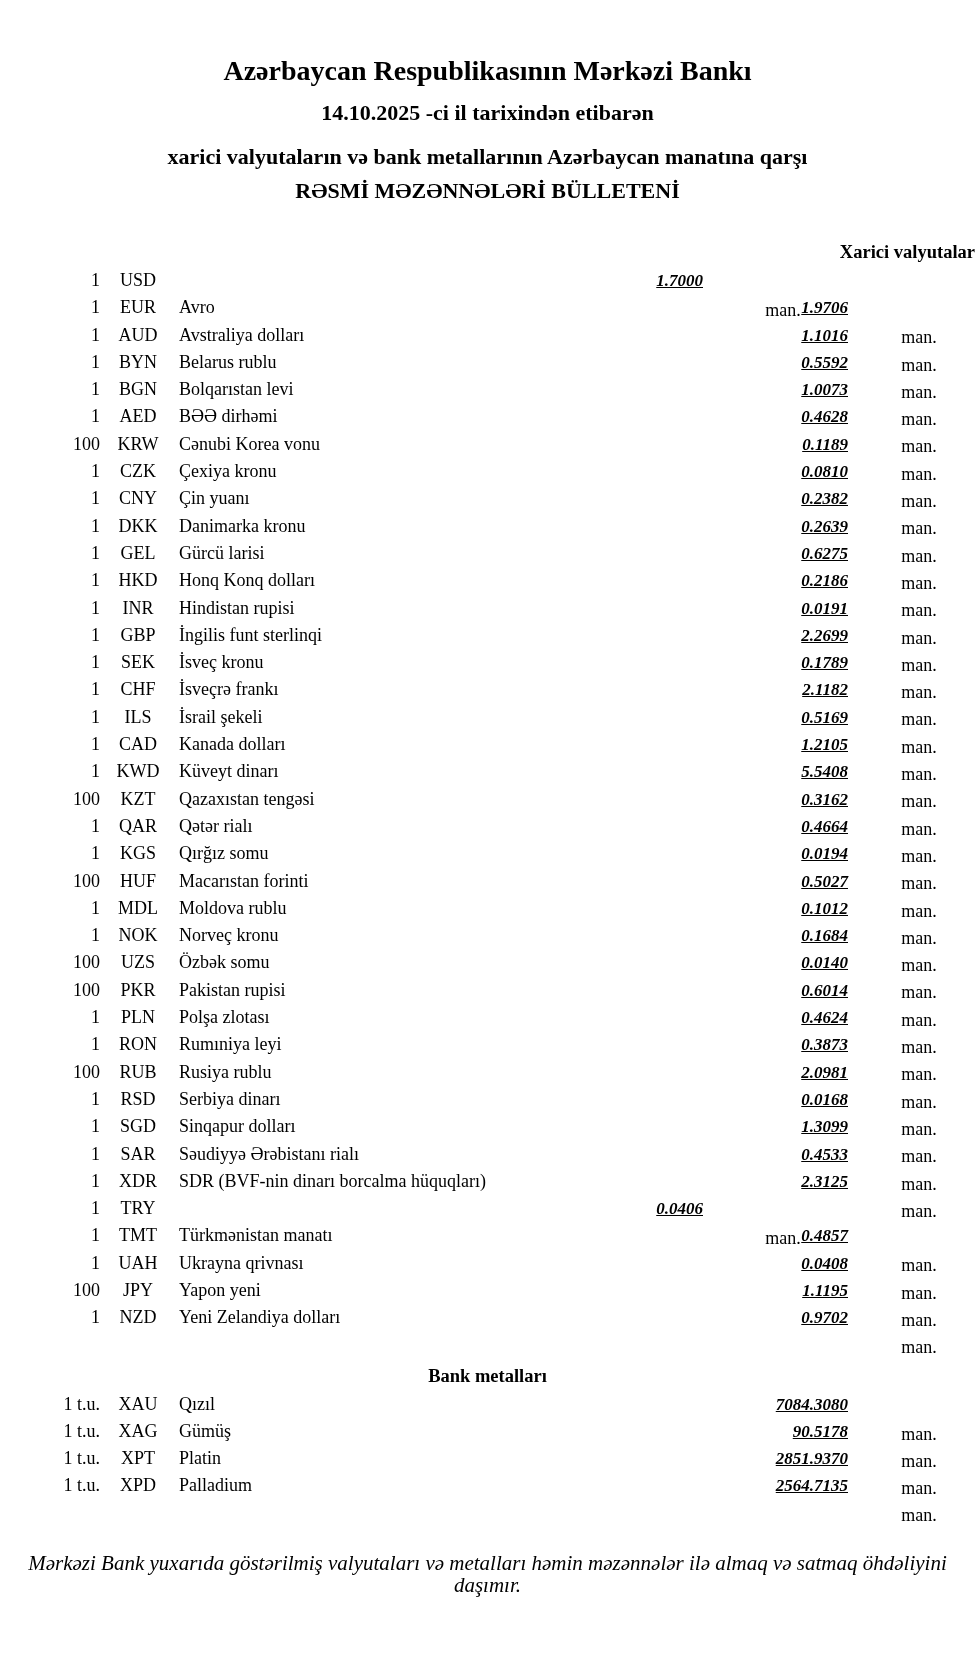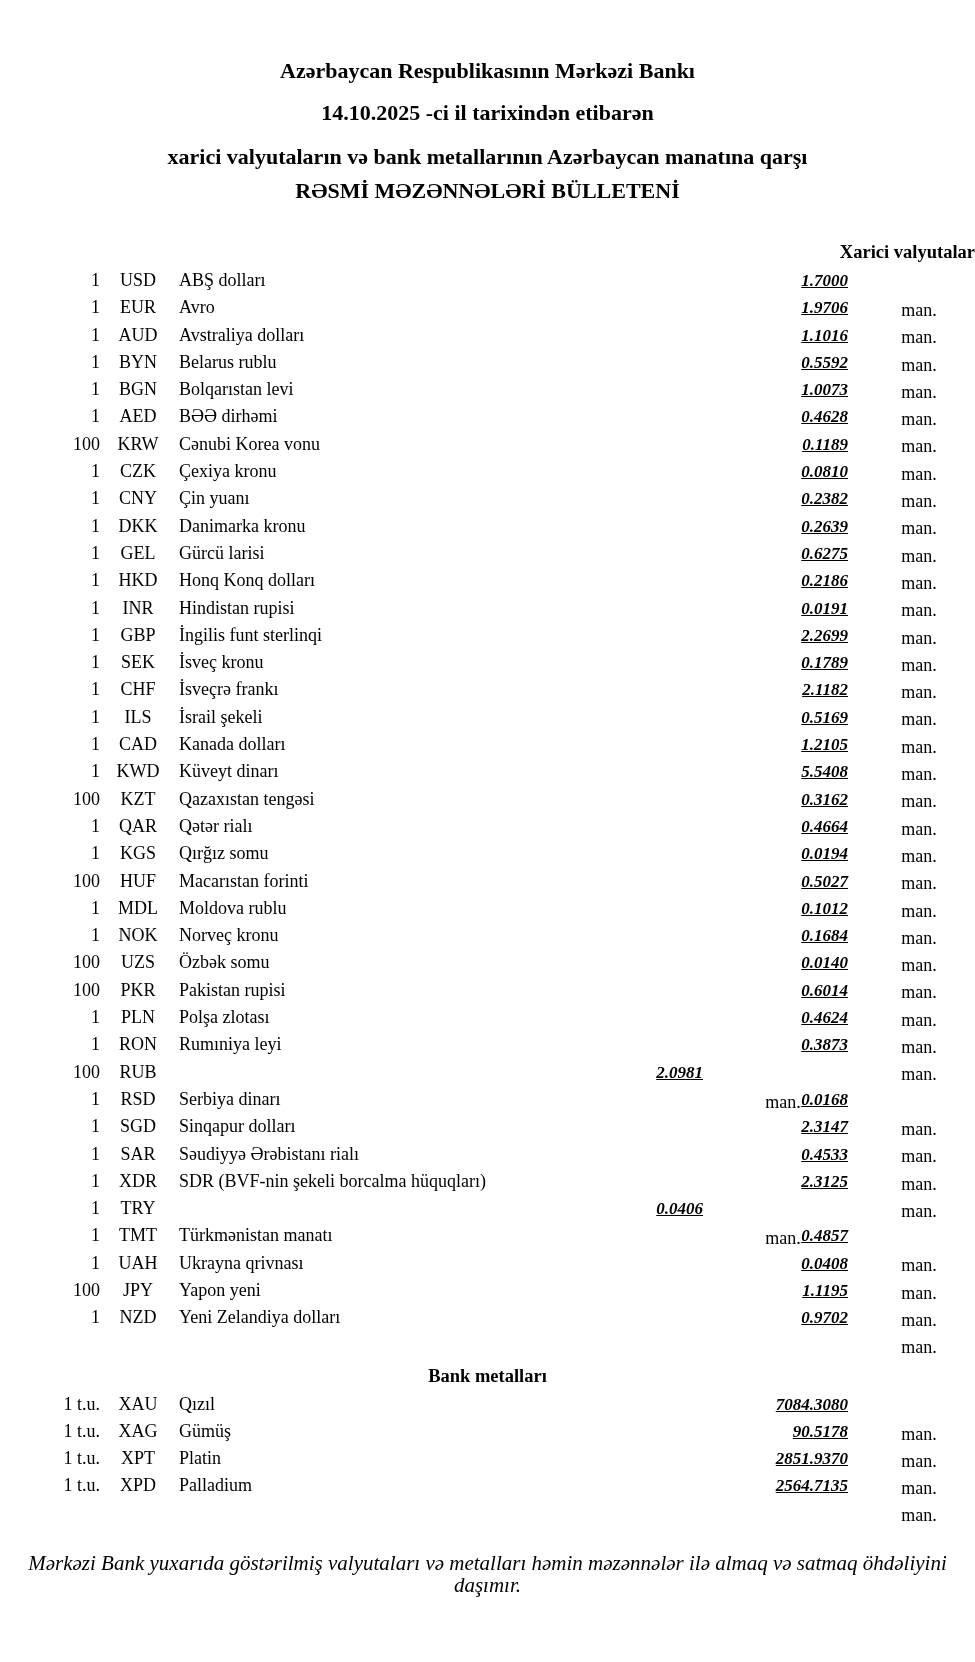--- a/index.html
+++ b/index.html
@@ -12,21 +12,21 @@
   .page {
     position: relative;
     width: 975px;
     height: 1662px;
     background: #ffffff;
     overflow: hidden;
   }
   
   .bank-title {
     margin: 56px 0 0 0;
-    font-size: 22px;
+    font-size: 28px;
     line-height: 30px;
     font-weight: bold;
     text-align: center;
   }
   .header-line {
     margin: 0;
     font-size: 22px;
     line-height: 24px;
     font-weight: bold;
     text-align: center;
@@ -87,21 +87,20 @@
     <p class="header-line subtitle-line">xarici valyutaların və bank metallarının Azərbaycan manatına qarşı</p>
     <p class="header-line bulletin-line">RƏSMİ MƏZƏNNƏLƏRİ BÜLLETENİ</p>
   </header>
 
   <section class="currencies">
     <h2 class="section-title">Xarici valyutalar</h2>
     <div class="rate-table">
   <div class="row">
     <span class="qty">1</span>
     <span class="code">USD</span>
-    <span class="name">ABŞ dolları</span>
     <span class="rate">1.7000</span>
     <span class="unit">man.</span>
   </div>
 
   <div class="row">
     <span class="qty">1</span>
     <span class="code">EUR</span>
     <span class="name">Avro</span>
     <span class="rate">1.9706</span>
     <span class="unit">man.</span>
@@ -319,52 +318,53 @@
     <span class="qty">1</span>
     <span class="code">RON</span>
     <span class="name">Rumıniya leyi</span>
     <span class="rate">0.3873</span>
     <span class="unit">man.</span>
   </div>
 
   <div class="row">
     <span class="qty">100</span>
     <span class="code">RUB</span>
+    <span class="name">Rusiya rublu</span>
     <span class="rate">2.0981</span>
     <span class="unit">man.</span>
   </div>
 
   <div class="row">
     <span class="qty">1</span>
     <span class="code">RSD</span>
     <span class="name">Serbiya dinarı</span>
     <span class="rate">0.0168</span>
     <span class="unit">man.</span>
   </div>
 
   <div class="row">
     <span class="qty">1</span>
     <span class="code">SGD</span>
     <span class="name">Sinqapur dolları</span>
-    <span class="rate">2.3147</span>
+    <span class="rate">1.3099</span>
     <span class="unit">man.</span>
   </div>
 
   <div class="row">
     <span class="qty">1</span>
     <span class="code">SAR</span>
     <span class="name">Səudiyyə Ərəbistanı rialı</span>
     <span class="rate">0.4533</span>
     <span class="unit">man.</span>
   </div>
 
   <div class="row">
     <span class="qty">1</span>
     <span class="code">XDR</span>
-    <span class="name">SDR (BVF-nin şekeli borcalma hüquqları)</span>
+    <span class="name">SDR (BVF-nin dinarı borcalma hüquqları)</span>
     <span class="rate">2.3125</span>
     <span class="unit">man.</span>
   </div>
 
   <div class="row">
     <span class="qty">1</span>
     <span class="code">TRY</span>
     <span class="rate">0.0406</span>
     <span class="unit">man.</span>
   </div>

